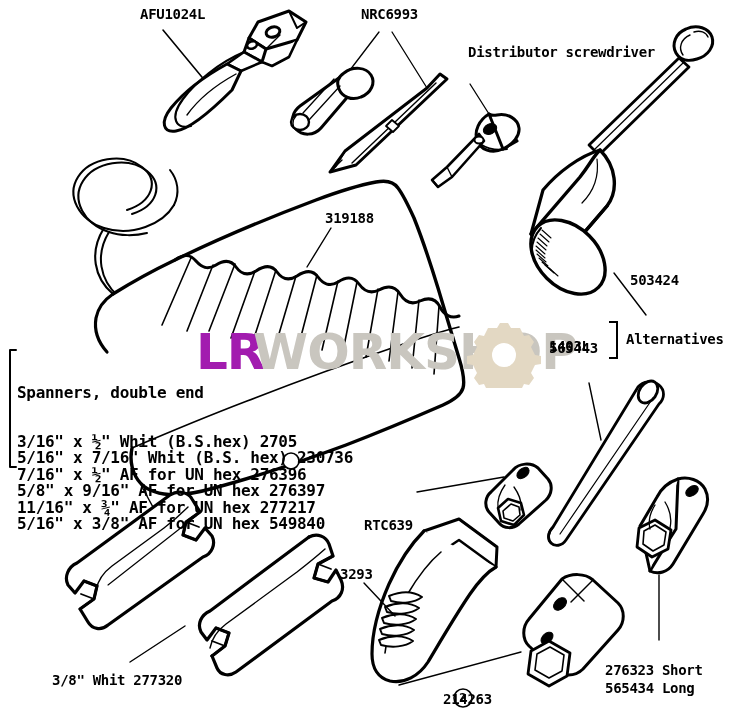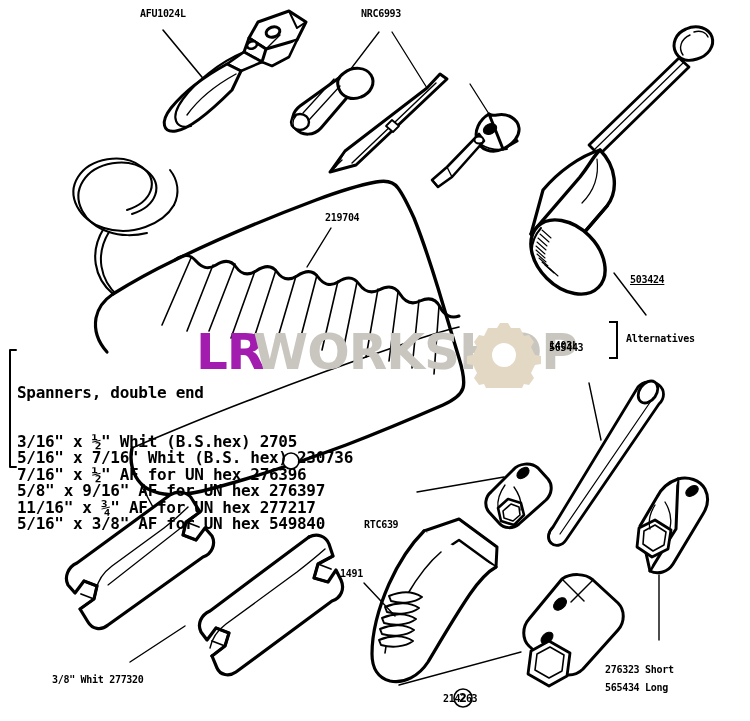--- a/index.html
+++ b/index.html
@@ -23,21 +23,21 @@
     height: 721px;
   }
   .lbl {
     position: absolute;
     font-family: "DejaVu Sans Mono", "Liberation Mono", monospace;
     color: #000000;
     white-space: pre;
     letter-spacing: -0.3px;
     font-weight: 600;
   }
-  .lbl-md { font-size: 10px;  line-height: 16px; }
+  .lbl-md { font-size: 14px;  line-height: 16px; }
   .lbl-list { font-size: 16px; line-height: 16.4px; }
 
   
   #watermark {
     position: absolute;
     left: 196px;
     top: 326px;
     width: 390px;
     height: 60px;
     pointer-events: none;
@@ -332,36 +332,37 @@
         <path d="M30 6 h9 l3 -5 h8 l3 5 h9 l4 8 l5 -1 l5 7 l-3 5 l4 8 l6 1 l0 8 l-6 1 l-4 8 l3 5 l-5 7 l-5 -1 l-4 8 h-9 l-3 5 h-8 l-3 -5 h-9 l-4 -8 l-5 1 l-5 -7 l3 -5 l-4 -8 l-6 -1 l0 -8 l6 -1 l4 -8 l-3 -5 l5 -7 l5 1 Z"></path>
       </g>
       <circle cx="46" cy="33" r="12" fill="#ffffff"></circle>
     </svg>
   </div>
 
   <div class="lbl lbl-md" style="left:140px; top:6px;">AFU1024L</div>
 
   <div class="lbl lbl-md" style="left:361px; top:6px;">NRC6993</div>
 
-
-  <div class="lbl lbl-md" style="left:325px; top:210px;">219704</div>
-
-  <div class="lbl lbl-md" style="left:630px; top:272px;text-decoration:underline;">503424</div>
+  <div class="lbl lbl-md" style="left:468px; top:44px;">Distributor screwdriver</div>
+
+  <div class="lbl lbl-md" style="left:325px; top:210px;">319188</div>
+
+  <div class="lbl lbl-md" style="left:630px; top:272px;">503424</div>
 
   <div class="lbl lbl-md" style="left:549px; top:322px;margin-top:16px;">1403L</div>
   <div class="lbl lbl-md" style="left:549px; top:340px;">565443</div>
   <div class="lbl lbl-md" style="left:626px; top:331px;">Alternatives</div>
 
   <svg style="position:absolute; left:607px; top:320px;" width="14" height="40" viewBox="0 0 14 40" xmlns="http://www.w3.org/2000/svg">
     <path d="M2,2 L10,2 L10,38 L2,38" fill="none" stroke="#000" stroke-width="2"></path>
   </svg>
 
   <div class="lbl lbl-md" style="left:364px; top:494px;margin-top:23px;">RTC639</div>
 
-  <div class="lbl lbl-md" style="left:340px; top:566px;">1491</div>
+  <div class="lbl lbl-md" style="left:340px; top:566px;">3293</div>
 
   <div class="lbl lbl-md" style="left:52px; top:672px;">3/8" Whit 277320</div>
 
   <div class="lbl lbl-md" style="left:443px; top:691px;">214263</div>
   <div class="lbl" style="left:459px; top:690px; font-size:13px;">2</div>
 
   <div class="lbl lbl-md" style="left:605px; top:662px;">276323 Short</div>
   <div class="lbl lbl-md" style="left:605px; top:680px;text-align:center;">565434 Long</div>
 
   <div class="lbl lbl-list" style="left:17px; top:352px;">

